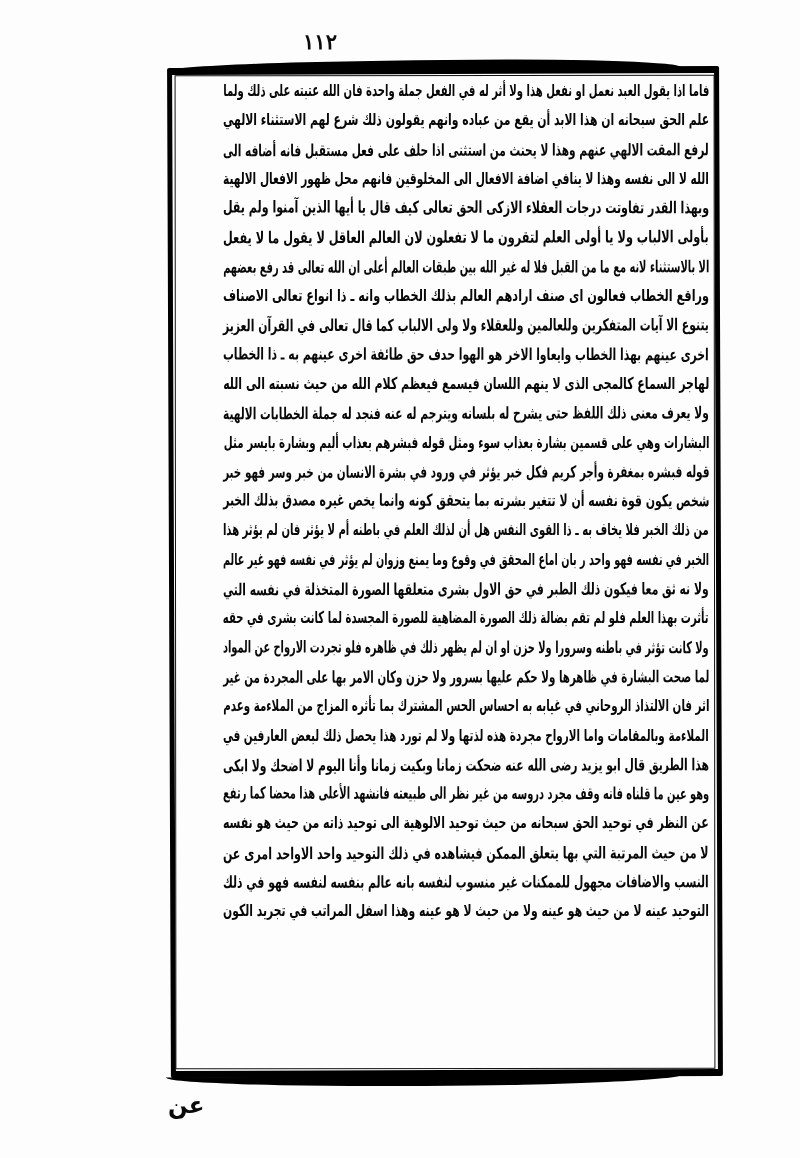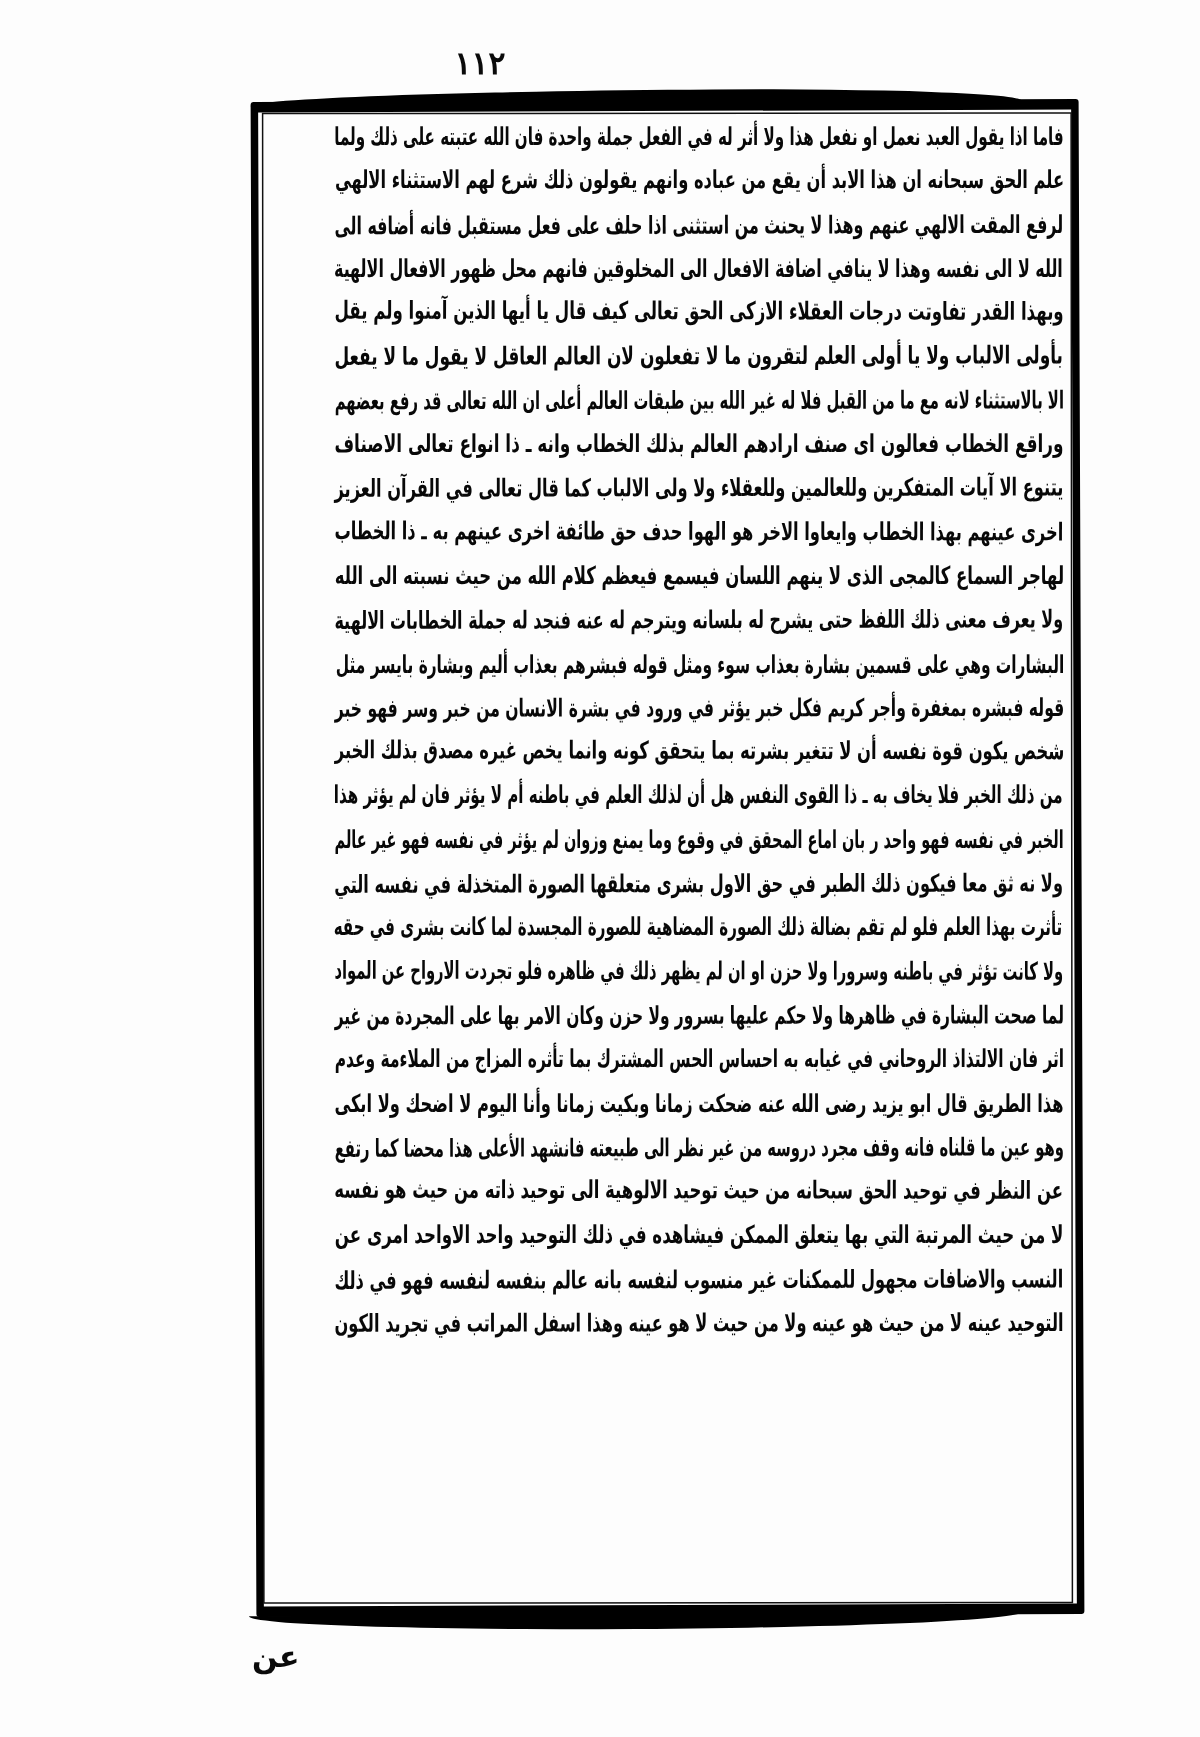--- a/index.html
+++ b/index.html
@@ -130,21 +130,21 @@
   .ms-line:nth-child(3n)   { transform: rotate(-0.12deg); }
   .ms-line:nth-child(5n)   { transform: rotate(0.10deg); }
   .ms-line:nth-child(7n)   { transform: rotate(-0.07deg); }
 
   
   #catchword {
     position: absolute;
     left: 168px;
     top: 1092px;
     font-family: "DejaVu Sans", sans-serif;
-    font-size: 20px;
+    font-size: 23px;
     font-weight: 700;
     color: #0a0a0a;
     direction: rtl;
   }
 </style>
 </head>
 <body>
 
 <div id="page-sheet">
 
@@ -172,20 +172,21 @@
         <div class="ms-line"><span style="width: auto; text-align-last: auto; transform: scaleY(1.06) scaleX(0.6621); transform-origin: right center; white-space: nowrap;">البشارات وهي على قسمين بشارة بعذاب سوء ومثل قوله فبشرهم بعذاب أليم وبشارة بايسر مثل</span></div>
         <div class="ms-line"><span style="width: auto; text-align-last: auto; transform: scaleY(1.06) scaleX(0.6713); transform-origin: right center; white-space: nowrap;">قوله فبشره بمغفرة وأجر كريم فكل خبر يؤثر في ورود في بشرة الانسان من خبر وسر فهو خبر</span></div>
         <div class="ms-line"><span style="width: auto; text-align-last: auto; transform: scaleY(1.06) scaleX(0.7023); transform-origin: right center; white-space: nowrap;">شخص يكون قوة نفسه أن لا تتغير بشرته بما يتحقق كونه وانما يخص غيره مصدق بذلك الخبر</span></div>
         <div class="ms-line"><span style="width: auto; text-align-last: auto; transform: scaleY(1.06) scaleX(0.6489); transform-origin: right center; white-space: nowrap;">من ذلك الخبر فلا يخاف به ـ ذا القوى النفس هل أن لذلك العلم في باطنه أم لا يؤثر فان لم يؤثر هذا</span></div>
         <div class="ms-line"><span style="width: auto; text-align-last: auto; transform: scaleY(1.06) scaleX(0.6223); transform-origin: right center; white-space: nowrap;">الخبر في نفسه فهو واحد ر بان اماع المحقق في وقوع وما يمنع وزوان لم يؤثر في نفسه فهو غير عالم</span></div>
         <div class="ms-line"><span style="width: auto; text-align-last: auto; transform: scaleY(1.06) scaleX(0.6953); transform-origin: right center; white-space: nowrap;">ولا نه ثق معا فيكون ذلك الطبر في حق الاول بشرى متعلقها الصورة المتخذلة في نفسه التي</span></div>
         <div class="ms-line"><span style="width: auto; text-align-last: auto; transform: scaleY(1.06) scaleX(0.6489); transform-origin: right center; white-space: nowrap;">تأثرت بهذا العلم فلو لم تقم بضالة ذلك الصورة المضاهية للصورة المجسدة لما كانت بشرى في حقه</span></div>
         <div class="ms-line"><span style="width: auto; text-align-last: auto; transform: scaleY(1.06) scaleX(0.6336); transform-origin: right center; white-space: nowrap;">ولا كانت تؤثر في باطنه وسرورا ولا حزن او ان لم يظهر ذلك في ظاهره فلو تجردت الارواح عن المواد</span></div>
         <div class="ms-line"><span style="width: auto; text-align-last: auto; transform: scaleY(1.06) scaleX(0.6639); transform-origin: right center; white-space: nowrap;">لما صحت البشارة في ظاهرها ولا حكم عليها بسرور ولا حزن وكان الامر بها على المجردة من غير</span></div>
         <div class="ms-line"><span style="width: auto; text-align-last: auto; transform: scaleY(1.06) scaleX(0.6648); transform-origin: right center; white-space: nowrap;">اثر فان الالتذاذ الروحاني في غيابه به احساس الحس المشترك بما تأثره المزاج من الملاءمة وعدم</span></div>
+        <div class="ms-line"><span style="width: auto; text-align-last: auto; transform: scaleY(1.06) scaleX(0.6694); transform-origin: right center; white-space: nowrap;">الملاءمة وبالمقامات واما الارواح مجردة هذه لذتها ولا لم تورد هذا يحصل ذلك لبعض العارفين في</span></div>
         <div class="ms-line"><span style="width: auto; text-align-last: auto; transform: scaleY(1.06) scaleX(0.6983); transform-origin: right center; white-space: nowrap;">هذا الطريق قال ابو يزيد رضى الله عنه ضحكت زمانا وبكيت زمانا وأنا اليوم لا اضحك ولا ابكى</span></div>
         <div class="ms-line"><span style="width: auto; text-align-last: auto; transform: scaleY(1.06) scaleX(0.6361); transform-origin: right center; white-space: nowrap;">وهو عين ما قلناه فانه وقف مجرد دروسه من غير نظر الى طبيعته فانشهد الأعلى هذا محضا كما رتفع</span></div>
         <div class="ms-line"><span style="width: auto; text-align-last: auto; transform: scaleY(1.06) scaleX(0.7074); transform-origin: right center; white-space: nowrap;">عن النظر في توحيد الحق سبحانه من حيث توحيد الالوهية الى توحيد ذاته من حيث هو نفسه</span></div>
         <div class="ms-line"><span style="width: auto; text-align-last: auto; transform: scaleY(1.06) scaleX(0.7158); transform-origin: right center; white-space: nowrap;">لا من حيث المرتبة التي بها يتعلق الممكن فيشاهده في ذلك التوحيد واحد الاواحد امرى عن</span></div>
         <div class="ms-line"><span style="width: auto; text-align-last: auto; transform: scaleY(1.06) scaleX(0.6973); transform-origin: right center; white-space: nowrap;">النسب والاضافات مجهول للممكنات غير منسوب لنفسه بانه عالم بنفسه لنفسه فهو في ذلك</span></div>
         <div class="ms-line"><span style="width: auto; text-align-last: auto; transform: scaleY(1.06) scaleX(0.6963); transform-origin: right center; white-space: nowrap;">التوحيد عينه لا من حيث هو عينه ولا من حيث لا هو عينه وهذا اسفل المراتب في تجريد الكون</span></div>
       </div>
   </div>
 
   <div id="catchword">عن</div>

